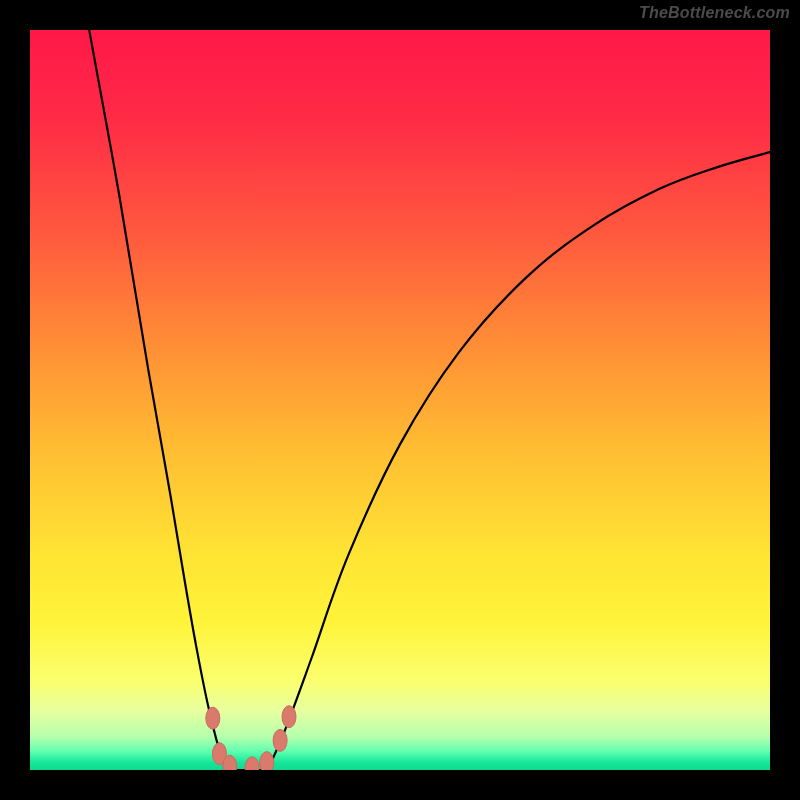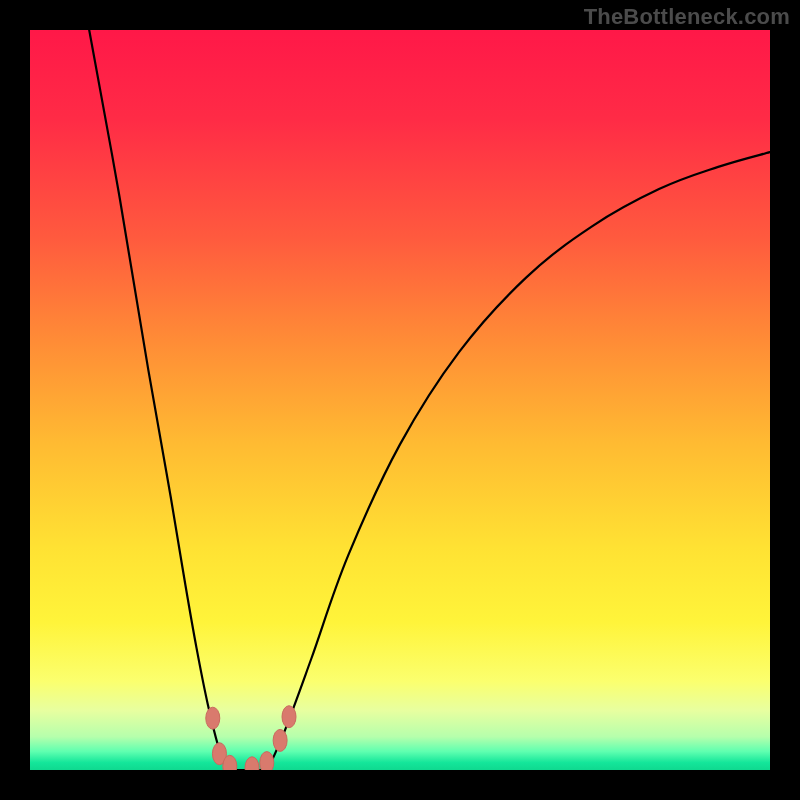--- a/index.html
+++ b/index.html
@@ -28,24 +28,25 @@
   }
   .gradient {
     position: absolute;
     left: 0; top: 0; right: 0; bottom: 0;
   }
   .watermark {
     position: absolute;
     top: 4px;
     right: 10px;
     font-family: Arial, Helvetica, sans-serif;
-    font-size: 22px;
+    font-size: 16px;
     font-weight: 600;
     color: #4b4b4b;
     letter-spacing: 0.2px;
+    font-style: italic;
   }
   svg.curve {
     position: absolute;
     left: 0; top: 0;
     width: 740px;
     height: 740px;
   }
   .curve path.main {
     fill: none;
     stroke: #000;

